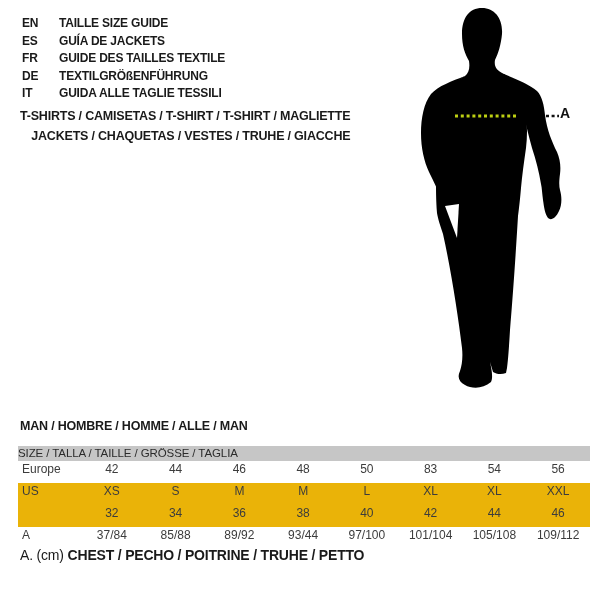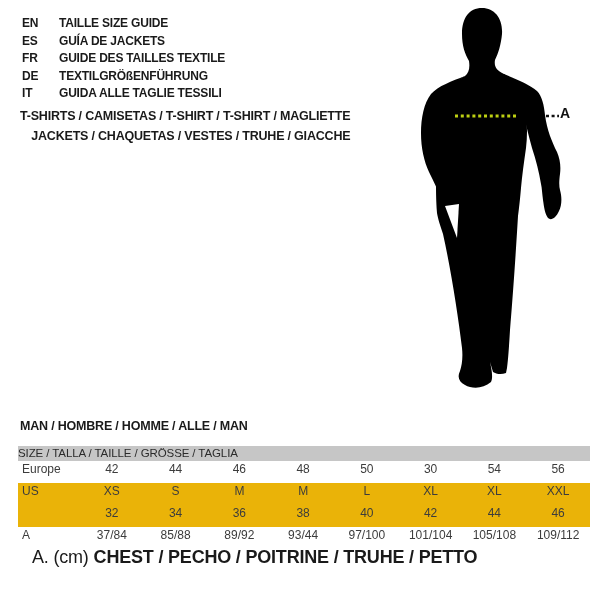--- a/index.html
+++ b/index.html
@@ -46,21 +46,21 @@
   .tbl-header {
     height:15px; line-height:15px; background:#c6c6c6;
     color:#2b2b2b; font-size:11.5px; letter-spacing:-0.1px;
   }
   .tbl-row { display:flex; height:22px; line-height:17px; }
   .tbl-row.shaded { background:#eab308; }
   .tbl-label { width:62px; padding-left:4px; }
   .tbl-cell { flex:1; text-align:center; }
 
   
-  .footnote { left:32px; top:547px; font-size:18px; white-space:nowrap; }
+  .footnote { left:20px; top:547px; font-size:14px; white-space:nowrap; }
   .footnote-prefix { font-weight:400; letter-spacing:-0.2px; }
   .footnote-text { font-weight:700; letter-spacing:-0.2px; }
 </style>
 </head>
 <body>
 
 <div class="abs lang-block">
   <div class="lang-row">
     <span class="lang-code">EN</span>
     <span class="lang-label">TAILLE SIZE GUIDE</span>
@@ -161,21 +161,21 @@
 <div class="abs size-table">
   <div class="tbl-header">SIZE / TALLA / TAILLE / GRÖSSE / TAGLIA</div>
 
   <div class="tbl-row">
     <span class="tbl-label">Europe</span>
     <span class="tbl-cell">42</span>
     <span class="tbl-cell">44</span>
     <span class="tbl-cell">46</span>
     <span class="tbl-cell">48</span>
     <span class="tbl-cell">50</span>
-    <span class="tbl-cell">30</span>
+    <span class="tbl-cell">83</span>
     <span class="tbl-cell">54</span>
     <span class="tbl-cell">56</span>
   </div>
 
   <div class="tbl-row shaded">
     <span class="tbl-label">US</span>
     <span class="tbl-cell">XS</span>
     <span class="tbl-cell">S</span>
     <span class="tbl-cell">M</span>
     <span class="tbl-cell">M</span>

